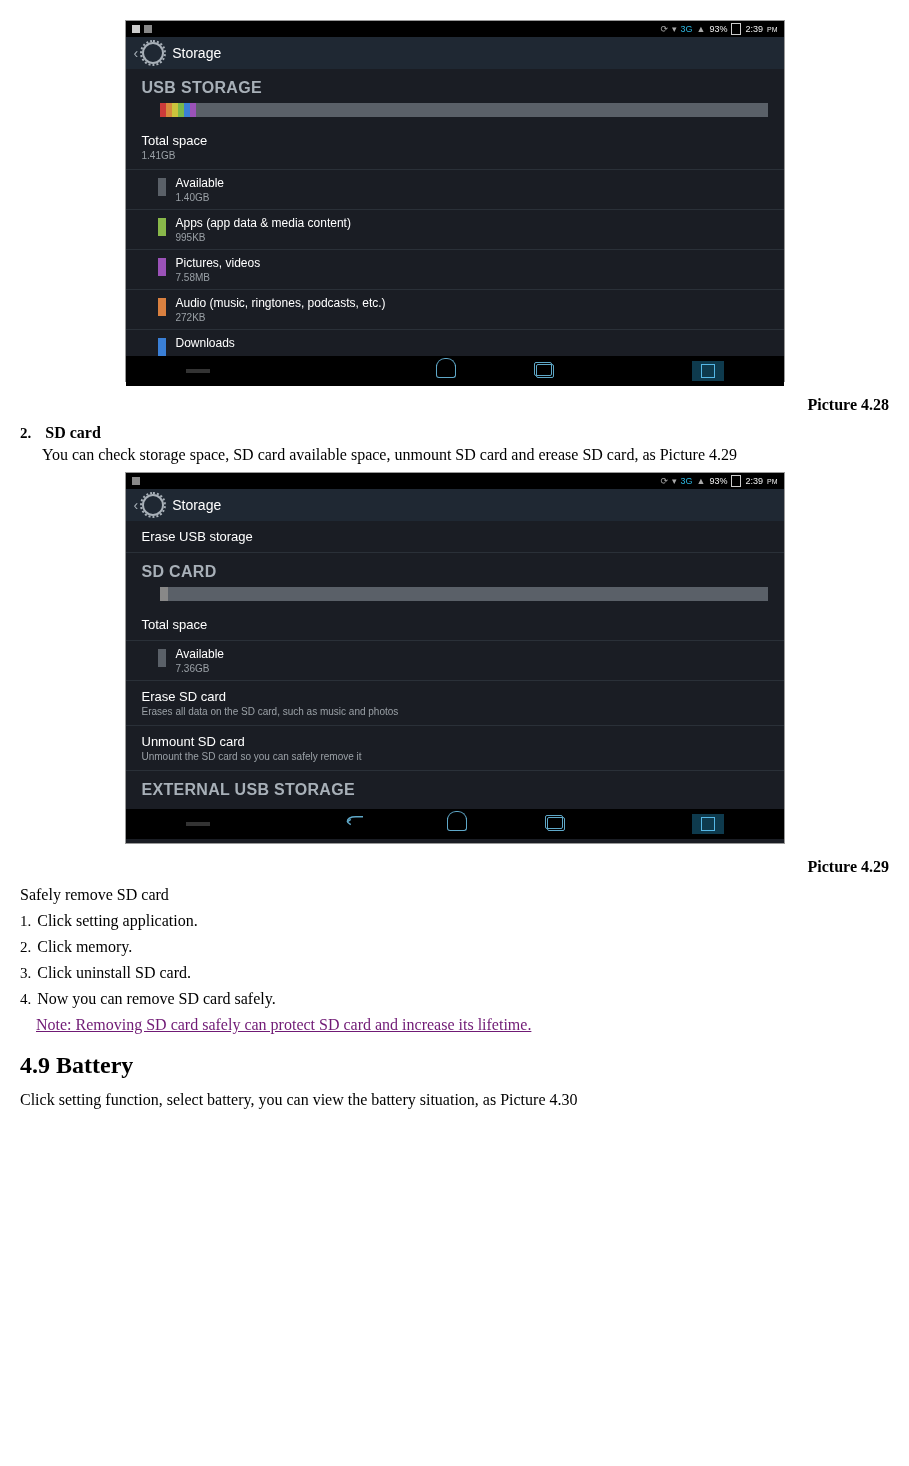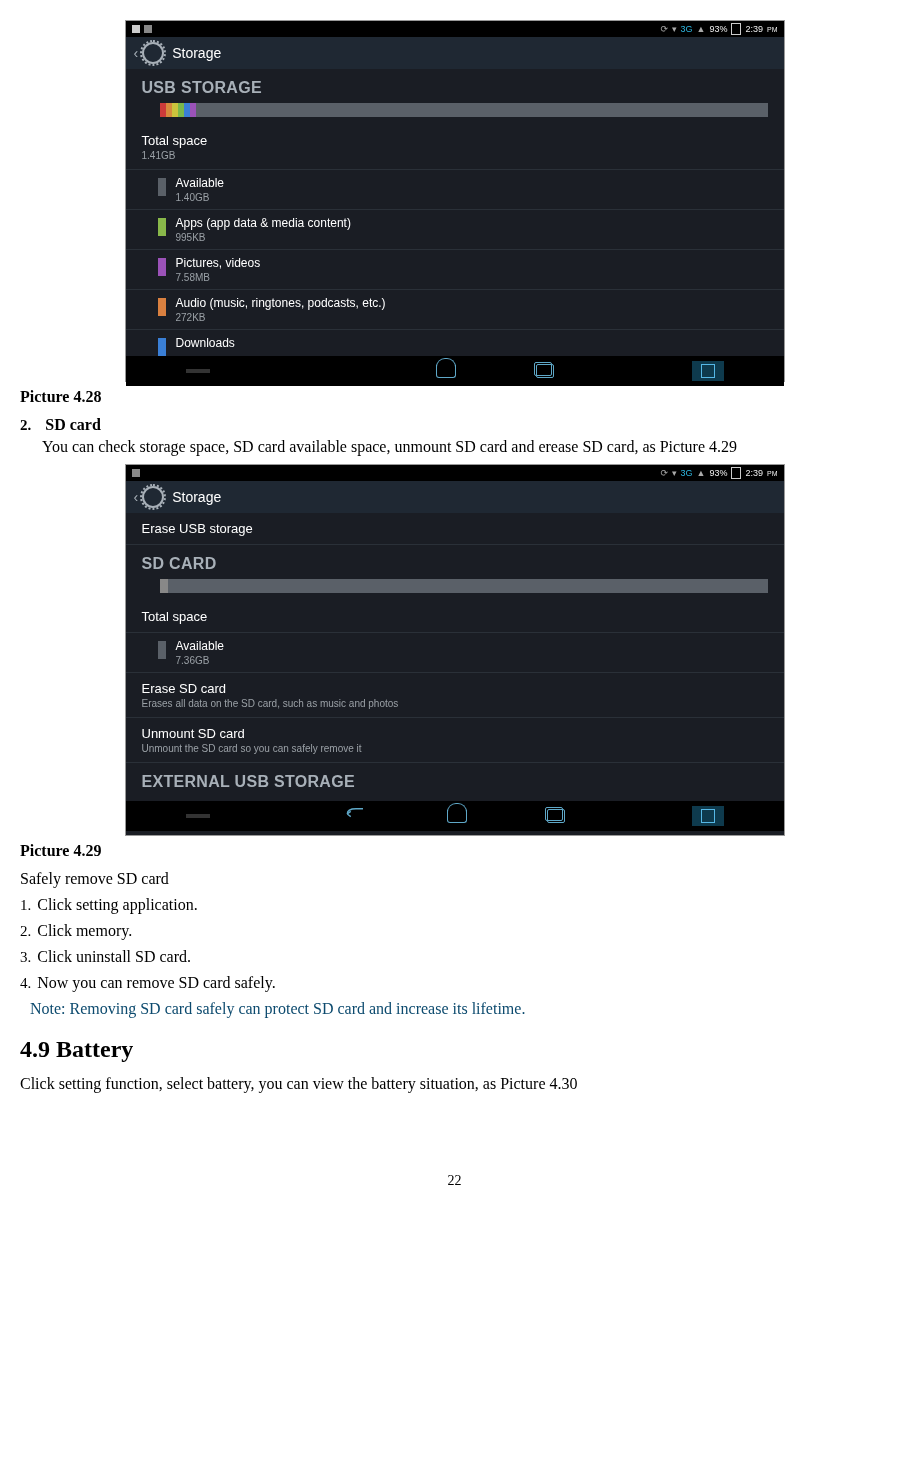--- a/index.html
+++ b/index.html
@@ -24,24 +24,24 @@
     .storage-item .chip { position: absolute; left: 32px; top: 8px; width: 8px; height: 18px; }
     .navbar { height: 30px; background: #000; display: flex; align-items: center; justify-content: center; gap: 80px; position: relative; }
     .nav-home { width: 18px; height: 12px; border: 1.5px solid #5fa8c8; border-top: none; border-radius: 0 0 3px 3px; position: relative; }
     .nav-home::before { content:""; position: absolute; top:-6px; left:-2px; width:0; height:0; border-left:11px solid transparent; border-right:11px solid transparent; border-bottom:6px solid transparent; }
     .nav-home::after { content:""; position:absolute; top:-7px; left:50%; transform:translateX(-50%); width:18px; height:8px; border:1.5px solid #5fa8c8; border-bottom:none; border-radius: 10px 10px 0 0; }
     .nav-recent { width: 16px; height: 12px; border: 1.5px solid #5fa8c8; border-radius: 2px; position: relative; }
     .nav-recent::before { content:""; position:absolute; top:-3px; left:-3px; width:16px; height:12px; border:1.5px solid #5fa8c8; border-radius:2px; }
     .ss-btn { position: absolute; right: 60px; width: 32px; height: 20px; background: #0e3a4d; display:flex; align-items:center; justify-content:center; }
     .ss-mark { width: 12px; height: 12px; border: 1.5px solid #56b8e6; }
     .vol-btn { position: absolute; left: 60px; width: 24px; height: 4px; background: #333; }
-    .caption { text-align: left; font-weight: bold; font-size: 16px; margin: 6px 0 10px 0; }
+    .caption { text-align: right; font-weight: bold; font-size: 16px; margin: 14px 0 10px 0; }
     .list-item-num { font-weight: bold; font-size: 15px; margin-right: 10px; }
     .doc-para { margin: 4px 0 8px 22px; }
-    .note-blue { color: #0c4a6e; margin: 6px 10px; }
+    .note-blue { color: #701a75; margin: 6px 16px; text-decoration: underline; }
     .heading { font-size: 24px; font-weight: bold; margin: 18px 0 12px 0; }
     .ol-steps { margin: 4px 0 6px 0; padding-left: 0; list-style: none; }
     .ol-steps li { margin-bottom: 8px; }
     .ol-steps .n { font-size: 15px; margin-right: 6px; }
     .pnum { text-align: center; font-size: 14px; margin-top: 80px; }
   </style>
 </head>
 <body>
 
 <div class="page">
@@ -195,14 +195,13 @@
     <li><span class="n">3.</span><span>Click uninstall SD card.</span></li>
     <li><span class="n">4.</span><span>Now you can remove SD card safely.</span></li>
   </ol>
 
   <div class="note-blue">Note: Removing SD card safely can protect SD card and increase its lifetime.</div>
 
   <div class="heading">4.9 Battery</div>
 
   <p style="margin:4px 0;">Click setting function, select battery, you can view the battery situation, as Picture 4.30</p>
 
-  <div class="pnum">22</div>
 </div>
 
 </body></html>

